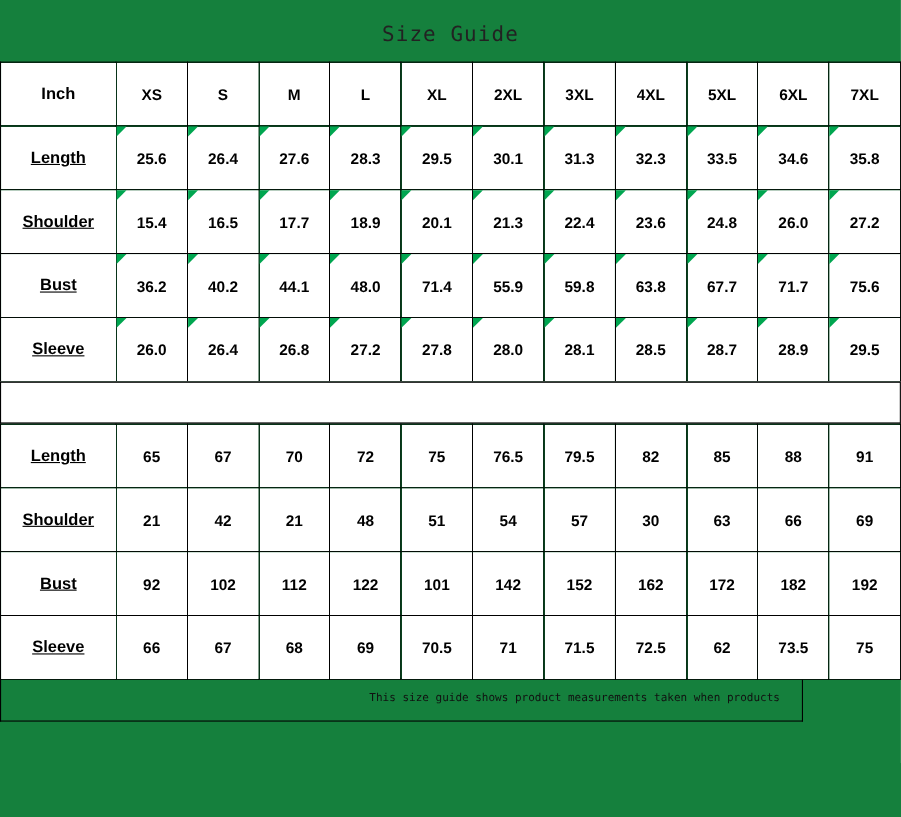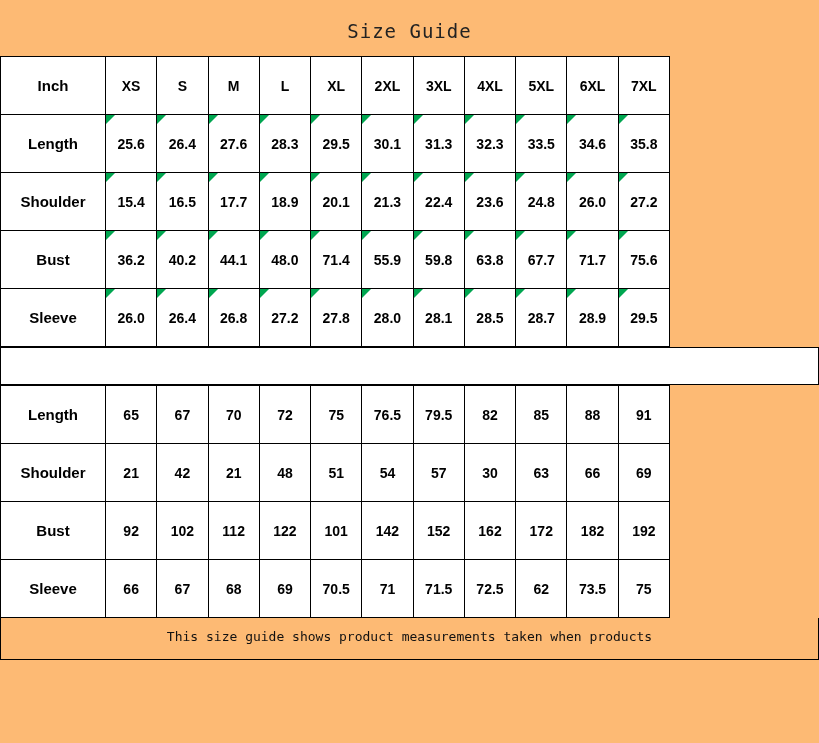--- a/index.html
+++ b/index.html
@@ -12,51 +12,52 @@
     height: 743px;
     font-family: "Liberation Sans", sans-serif;
     color: #000000;
     overflow: hidden;
   }
   .page {
     width: 819px;
     height: 743px;
     position: relative;
     box-sizing: border-box;
-    background: #fdba74;
+    background: #15803d;
   }
   .title {
     text-align: center;
     font-family: "DejaVu Sans Mono", monospace;
     font-size: 19px;
     letter-spacing: 1px;
     color: #222222;
     padding-top: 20px;
     padding-bottom: 14px;
   }
   table.size-table {
     border-collapse: collapse;
-    width: 670px;
+    width: 819px;
     table-layout: fixed;
   }
   table.size-table td, table.size-table th {
     border: 1px solid #000000;
     text-align: center;
     vertical-align: middle;
     height: 57px;
     font-size: 14px;
     font-weight: bold;
     position: relative;
     background: #ffffff;
     padding: 0;
   }
   table.size-table td.label-cell {
     width: 104px;
     font-size: 15px;
     font-weight: bold;
+    text-decoration: underline;
   }
   table.size-table td.unit-cell {
     width: 104px;
     font-size: 15px;
     font-weight: bold;
   }
   table.size-table td.val {
     font-weight: bold;
     font-size: 14px;
   }
@@ -78,25 +79,25 @@
     border-top: 1px solid #000000;
     border-bottom: 1px solid #000000;
     box-sizing: border-box;
     width: 819px;
     background: #ffffff;
   }
   .footer {
     border: 1px solid #000000;
     border-top: none;
     box-sizing: border-box;
-    width: 819px;
+    width: 730px;
     padding: 10px 20px 12px 20px;
-    text-align: center;
+    text-align: right;
     font-family: "DejaVu Sans Mono", monospace;
-    font-size: 13px;
+    font-size: 10px;
     line-height: 1.45;
     color: #111111;
   }
   .footer div { white-space: nowrap; }
 </style>
 </head>
 <body>
 
 <div class="page">
 

